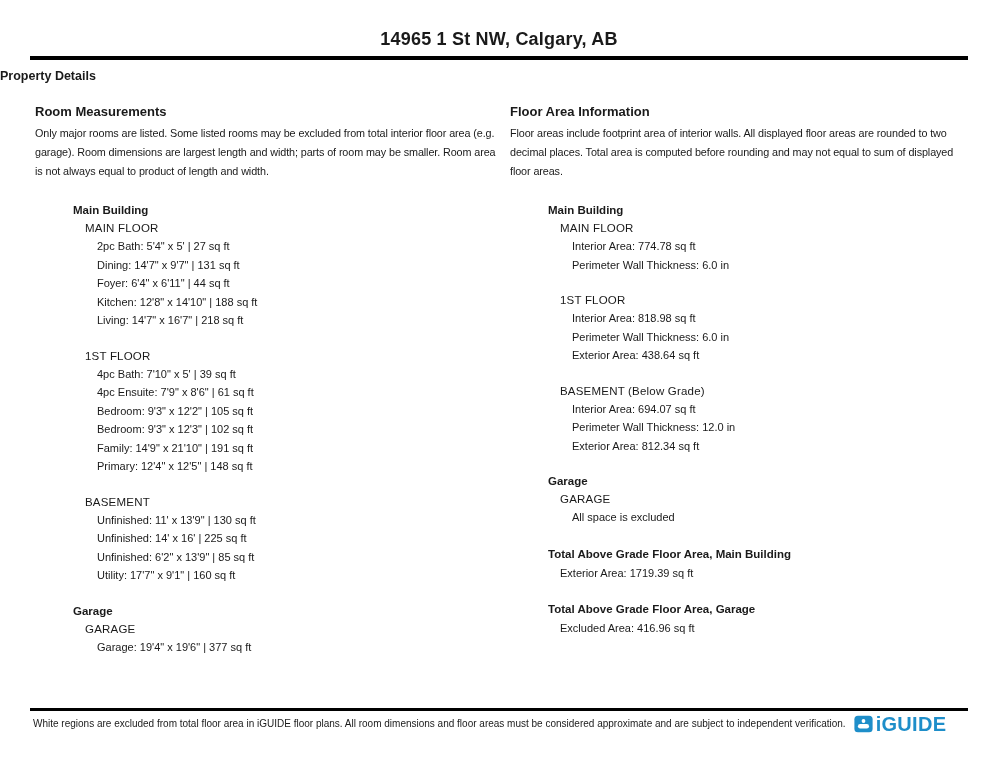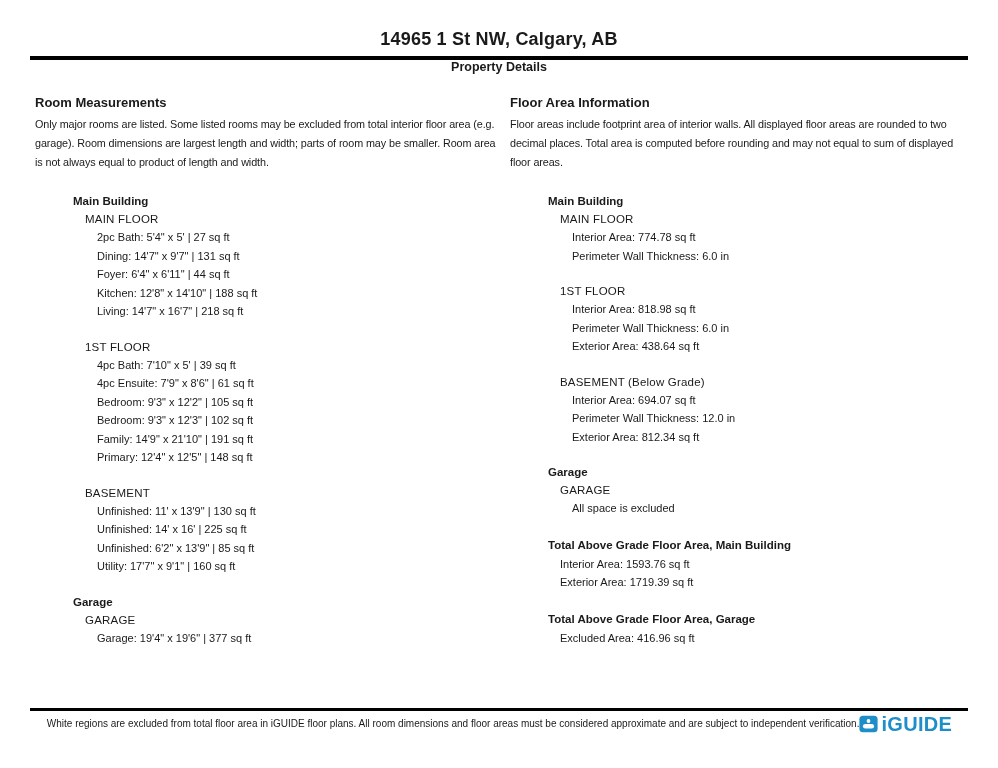--- a/index.html
+++ b/index.html
@@ -16,22 +16,22 @@
   .page-title {
     padding-top: 29px;
     text-align: center;
     font-size: 18px;
     font-weight: bold;
     line-height: 20px;
     letter-spacing: 0.2px;
   }
   .top-rule { height: 4px; background: #000; margin: 7px 30px 0 30px; }
   .subtitle {
-    margin-top: 0;
-    text-align: center;
+    margin-top: 9px;
+    text-align: left;
     font-size: 12.5px;
     font-weight: bold;
     line-height: 15px;
   }
 
   .columns { display: flex; margin: 20px 30px 0 35px; }
   .col-left  { width: 475px; flex: none; }
   .col-right { flex: 1; }
 
   .section-heading { font-size: 13px; font-weight: bold; line-height: 16px; }
@@ -51,21 +51,21 @@
   .room-item, .fa-line { margin-left: 62px; font-size: 11px; line-height: 18.5px; }
 
   .mt-40 { margin-top: 40px; }
   .total-block { margin-top: 18px; }
   .total-name  { margin-left: 38px; font-size: 11.5px; font-weight: bold; line-height: 19px; }
   .total-line  { margin-left: 50px; font-size: 11px; line-height: 18.5px; }
 
   .footer-rule { position: absolute; left: 30px; right: 30px; top: 708px; height: 3px; background: #000; }
   .footer {
     position: absolute; left: 33px; right: 32px; top: 714px;
-    display: flex; justify-content: center; align-items: flex-start;
+    display: flex; justify-content: flex-start; align-items: flex-start; gap: 8px;
   }
   .disclaimer { font-size: 10px; line-height: 14px; padding-top: 3px; white-space: nowrap; }
   .logo { display: flex; align-items: center; gap: 3px; color: var(--accent, #1e8ec9); }
   .logo-icon { width: 19px; height: 18px; display: block; }
   .logo-text {
     font-size: 20px;
     font-weight: bold;
     letter-spacing: 0.3px;
     line-height: 20px;
   }
@@ -156,21 +156,20 @@
       <div class="group-block mt-40">
         <div class="group-name">Garage</div>
         <div class="floor-block">
           <div class="floor-name">GARAGE</div>
           <div class="fa-line">All space is excluded</div>
         </div>
       </div>
 
       <div class="total-block">
         <div class="total-name">Total Above Grade Floor Area, Main Building</div>
-        <div class="total-line">Interior Area: 1593.76 sq ft</div>
         <div class="total-line">Exterior Area: 1719.39 sq ft</div>
       </div>
 
       <div class="total-block">
         <div class="total-name">Total Above Grade Floor Area, Garage</div>
         <div class="total-line">Excluded Area: 416.96 sq ft</div>
       </div>
     </div>
 
   </div>

